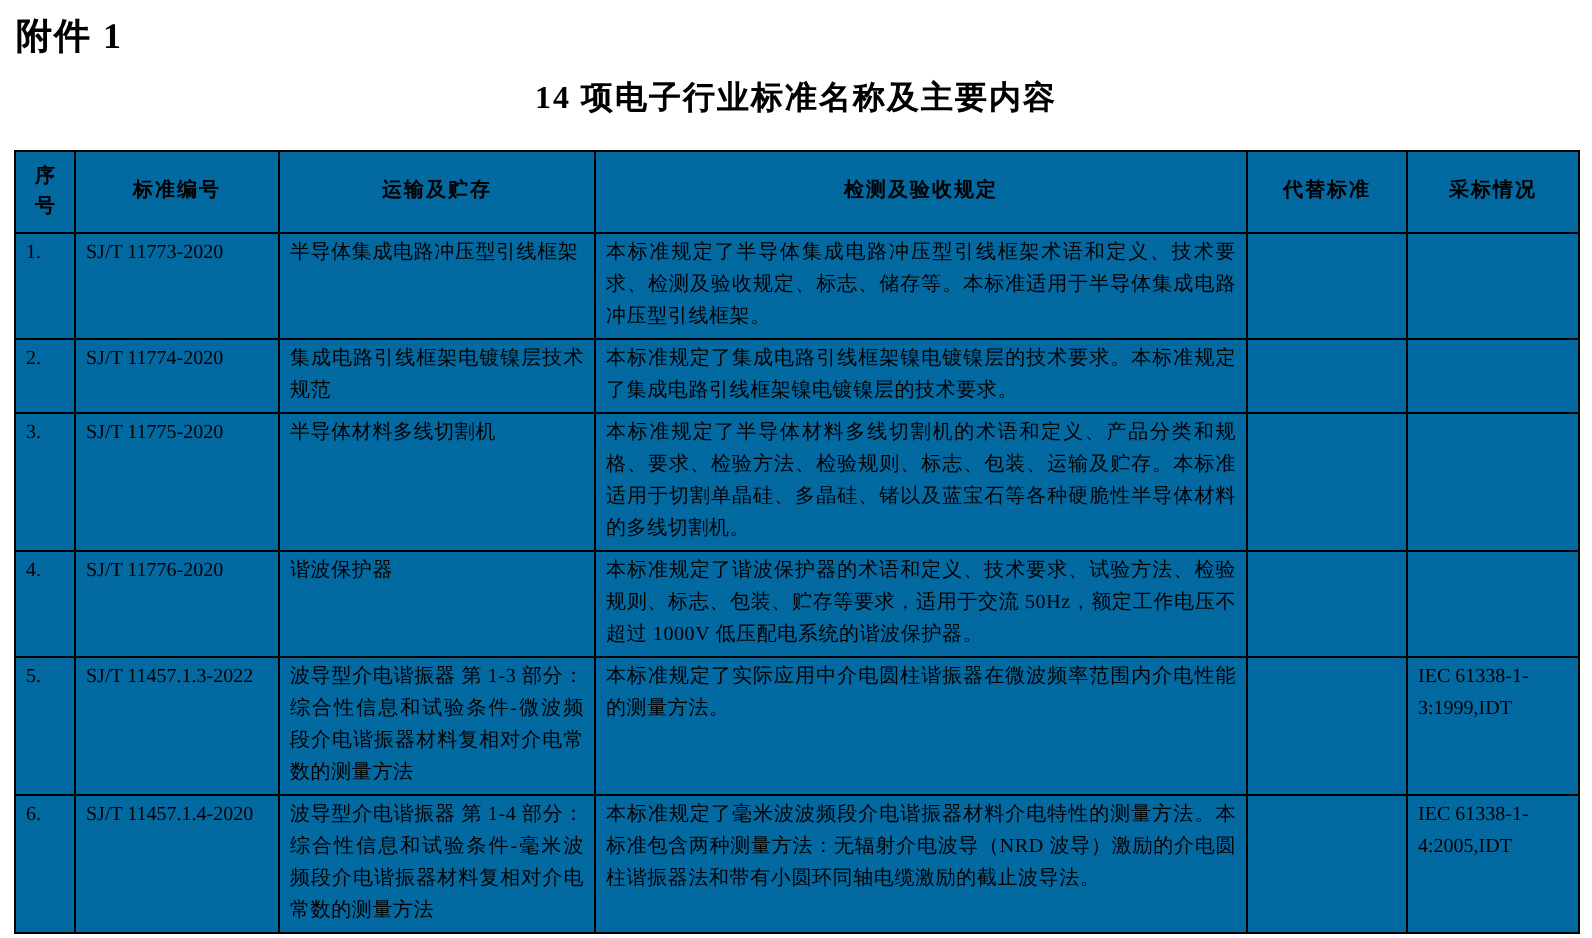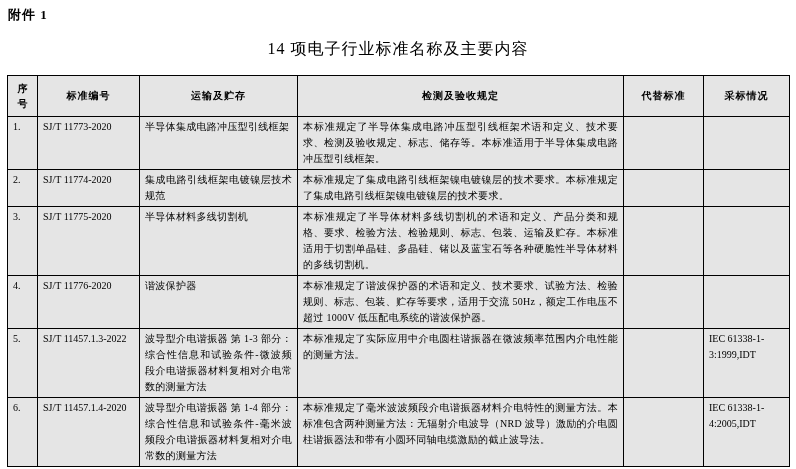--- a/index.html
+++ b/index.html
@@ -10,38 +10,38 @@
     font-family: "Liberation Serif", "DejaVu Serif", serif;
   }
   body {
     width: 796px;
     height: 469px;
     overflow: hidden;
     position: relative;
   }
   .attachment {
     padding: 6px 0 0 8px;
-    font-size: 13px;
+    font-size: 18px;
     font-weight: bold;
     letter-spacing: 1px;
     height: 18px;
   }
   .doc-title {
     margin-top: 15px;
     text-align: center;
     font-size: 16px;
-    font-weight: normal;
+    font-weight: bold;
     letter-spacing: 1px;
   }
   table.standards {
     border-collapse: collapse;
     table-layout: fixed;
     width: 782px;
     margin: 15px 0 0 7px;
-    background: #e5e5e5;
+    background: #0369a1;
   }
   table.standards th,
   table.standards td {
     border: 1px solid #000000;
     font-size: 10px;
     line-height: 16px;
     padding: 2px 5px;
     vertical-align: top;
     overflow: hidden;
     word-break: break-word;

